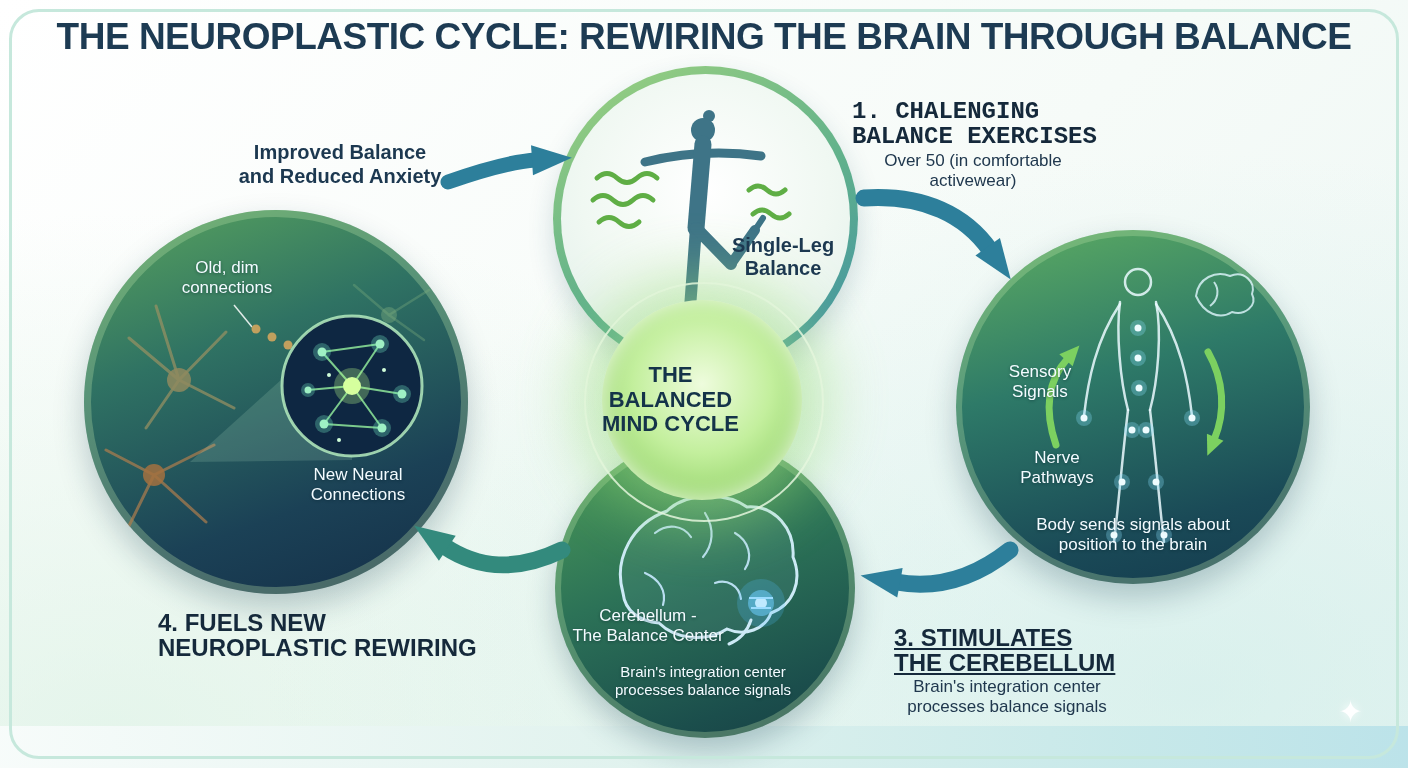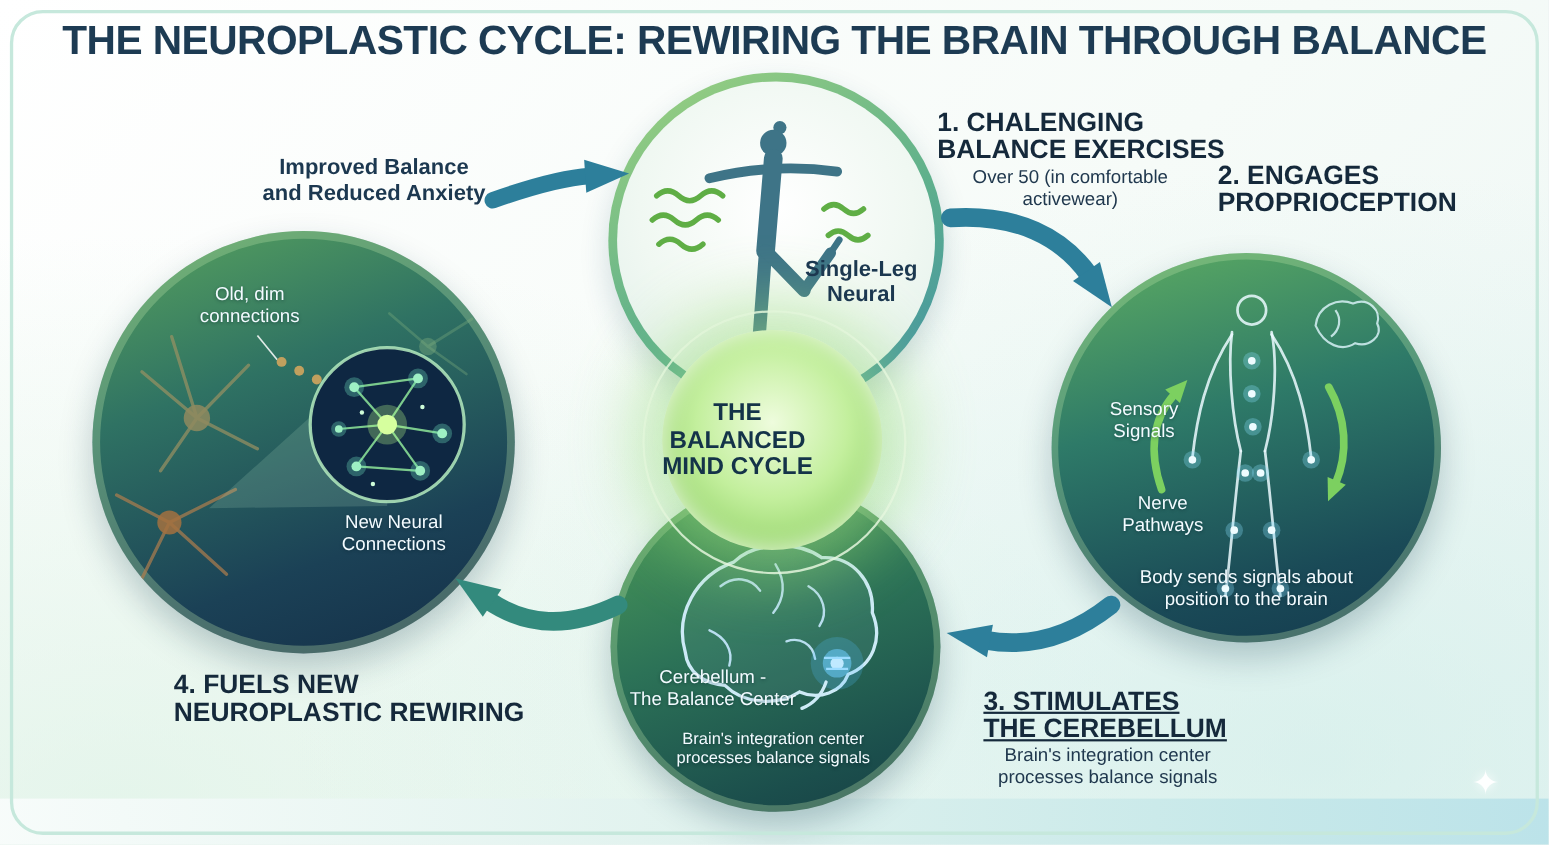--- a/index.html
+++ b/index.html
@@ -259,38 +259,36 @@
     </defs>
     <path d="M448,182 Q505,162 536,160" stroke="#2d7f9b" stroke-width="15" fill="none" stroke-linecap="round" marker-end="url(#ahTeal)"></path>
     <path d="M864,198 C925,194 966,216 990,250" stroke="#2d7f9b" stroke-width="17" fill="none" stroke-linecap="round" marker-end="url(#ahTeal)"></path>
     <path d="M1010,550 C972,580 934,589 896,582" stroke="#2d7f9b" stroke-width="17" fill="none" stroke-linecap="round" marker-end="url(#ahTeal)"></path>
     <path d="M562,550 C516,572 478,569 444,546" stroke="#338a7d" stroke-width="17" fill="none" stroke-linecap="round" marker-end="url(#ahGreen)"></path>
   </svg>
 
   <div class="outer-label" style="left:225px;top:140px;width:230px;">Improved Balance
 and Reduced Anxiety</div>
 
-  <div class="h-step" style="left:852px;top:99px;">1. CHALENGING
+  <div class="h-step" style="left:852px;top:99px;font-family:Liberation Mono, monospace;">1. CHALENGING
 BALANCE EXERCISES</div>
   <div class="sub-step" style="left:858px;top:151px;width:230px;">Over 50 (in comfortable
 activewear)</div>
 
-  <div class="h-step" style="left:1107px;top:147px;">2. ENGAGES
-PROPRIOCEPTION</div>
 
   <div class="h-step" style="left:894px;top:625px;text-decoration:underline;">3. STIMULATES
 THE CEREBELLUM</div>
   <div class="sub-step" style="left:882px;top:677px;width:250px;">Brain's integration center
 processes balance signals</div>
 
   <div class="h-step" style="left:158px;top:610px;">4. FUELS NEW
 NEUROPLASTIC REWIRING</div>
 
   <div class="pose-label" style="left:723px;top:234px;width:120px;">Single-Leg
-Neural</div>
+Balance</div>
 
   <div class="white-label" style="left:298px;top:465px;width:120px;">New Neural
 Connections</div>
   <div class="white-label" style="left:168px;top:258px;width:118px;">Old, dim
 connections</div>
 
   <div class="white-label" style="left:998px;top:362px;width:84px;">Sensory
 Signals</div>
   <div class="white-label" style="left:1012px;top:448px;width:90px;">Nerve
 Pathways</div>

